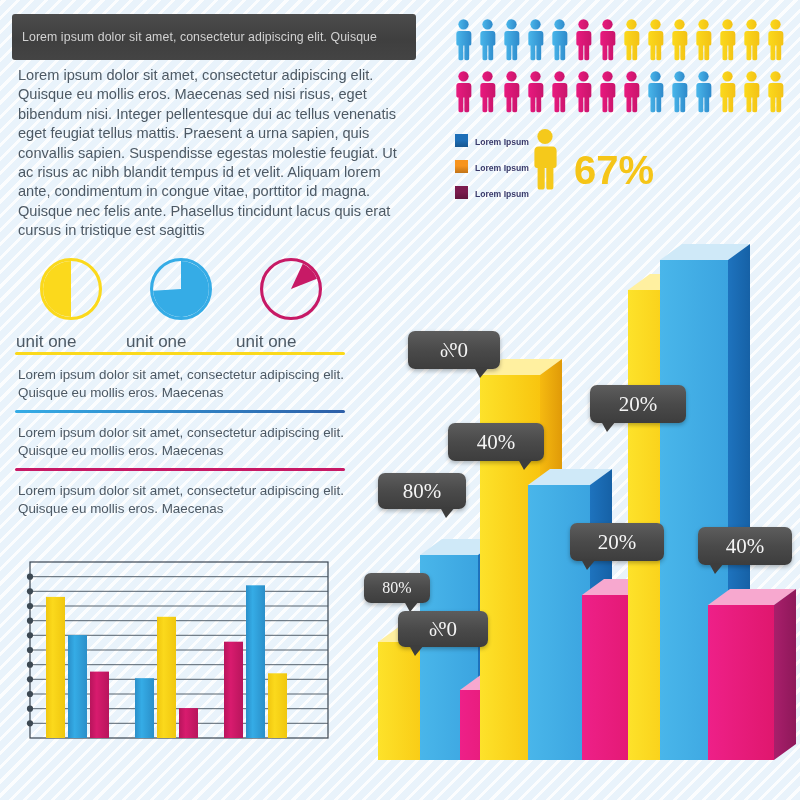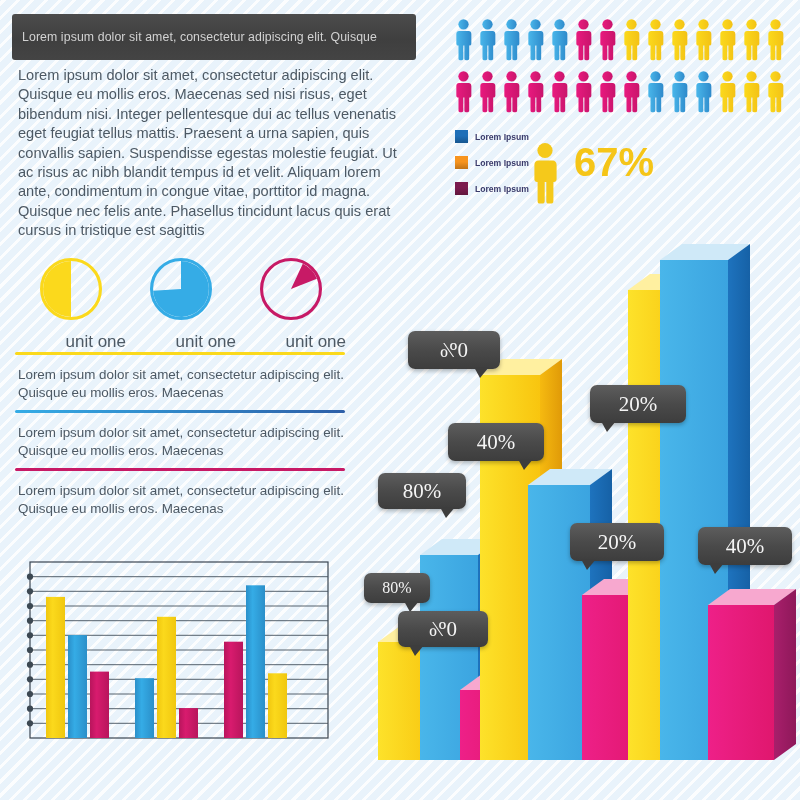--- a/index.html
+++ b/index.html
@@ -42,31 +42,31 @@
     color: #4d5964; font-size: 14.6px; line-height: 19.4px;
   }
 
   
   #pictogram { position: absolute; left: 452px; top: 16px; width: 340px; }
   .pic-row { display: flex; gap: 1px; margin-bottom: 5px; }
   .person { width: 23px; height: 47px; flex: 0 0 23px; }
 
   
   #pictogram-legend { position: absolute; left: 455px; top: 126px; width: 110px; }
-  .leg-row { display: flex; align-items: center; height: 21px; margin-bottom: 5px; }
+  .leg-row { display: flex; align-items: flex-end; height: 21px; margin-bottom: 5px; }
   .leg-swatch { width: 13px; height: 13px; margin-right: 7px; flex: 0 0 13px; }
   .leg-label { font-size: 8.6px; color: #3a3a6a; font-weight: bold; white-space: nowrap; }
 
-  #big-stat { position: absolute; left: 528px; top: 142px; display: flex; align-items: flex-start; }
+  #big-stat { position: absolute; left: 528px; top: 128px; display: flex; align-items: flex-end; }
   #big-stat .figure { width: 34px; height: 62px; }
   #big-stat .pct { font-size: 40px; font-weight: bold; color: #f5c518; margin-left: 12px; line-height: 1; }
 
   
   #pie-units { position: absolute; left: 16px; top: 258px; width: 330px; display: flex; }
-  .pie-unit { width: 110px; text-align: right; }
+  .pie-unit { width: 110px; text-align: left; }
   .pie-unit svg { display: block; margin: 0 auto; }
   .pie-label { font-size: 17px; color: #4d5964; margin-top: 12px; }
 
   
   #text-blocks { position: absolute; left: 15px; top: 352px; width: 330px; }
   .rule { height: 3px; border-radius: 2px; }
   .tb-text { color: #4d5964; font-size: 13.4px; line-height: 17.5px; padding: 11px 0 9px 3px; }
 
   
   #small-chart { position: absolute; left: 14px; top: 556px; width: 318px; height: 190px; }

